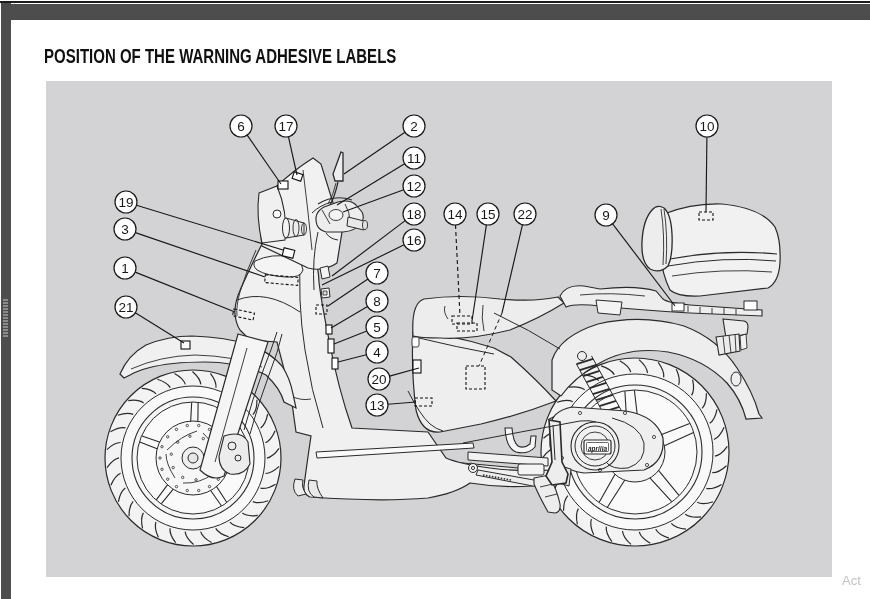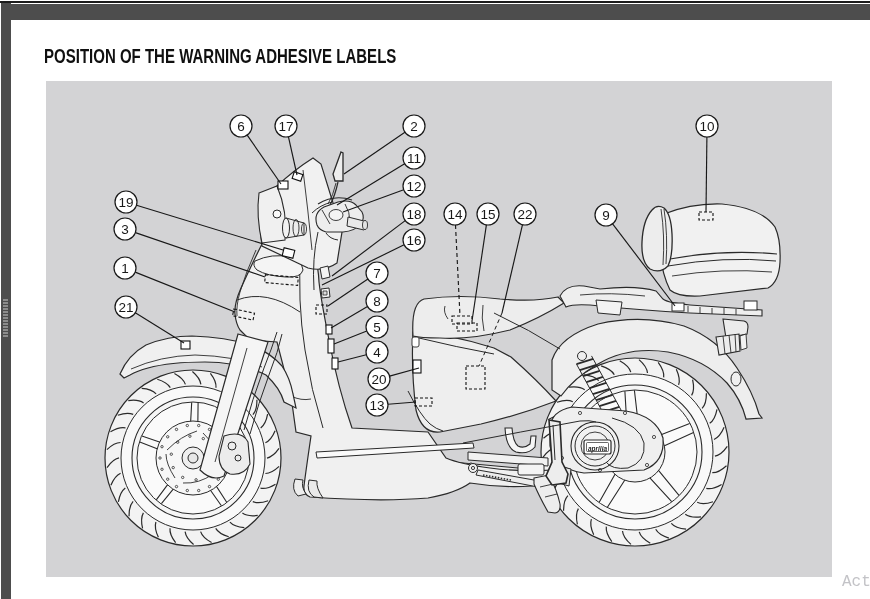--- a/index.html
+++ b/index.html
@@ -7,22 +7,22 @@
   .topline { position:absolute; left:0; top:1px; width:870px; height:2px; background:#1c1c1c; }
   .topbar { position:absolute; left:2px; top:4px; width:868px; height:16px; background:#4d4d4d; }
   .leftbar { position:absolute; left:1px; top:3px; width:10px; height:596px; background:#4d4d4d; }
   .grip { position:absolute; left:3px; top:299px; width:5px; height:39px;
           background:radial-gradient(circle at 1px 1px, #b0b0b0 0.6px, #4d4d4d 0.9px);
           background-size:2px 3px; }
   h1 { position:absolute; left:44px; top:45px; margin:0; font-family:"Liberation Sans",sans-serif;
        font-size:19.5px; font-weight:bold; color:#101010; letter-spacing:0px;
        transform:scaleX(0.77); transform-origin:0 0; white-space:nowrap; }
   .panel { position:absolute; left:46px; top:81px; width:786px; height:496px; background:#d3d3d5; }
-  .act { position:absolute; left:842px; top:573px; font-family:Liberation Mono, monospace;
-         font-size:16px; color:#c3c3c7;text-align:center; }
+  .act { position:absolute; left:842px; top:573px; font-family:Liberation Sans, sans-serif;
+         font-size:13px; color:#c3c3c7;text-align:center; }
 </style>
 </head>
 <body>
 <div class="topline"></div>
 <div class="topbar"></div>
 <div class="leftbar"></div>
 <div class="grip"></div>
 <h1>POSITION OF THE WARNING ADHESIVE LABELS</h1>
 <div class="panel">
 <svg width="786" height="496" viewBox="46 81 786 496">

